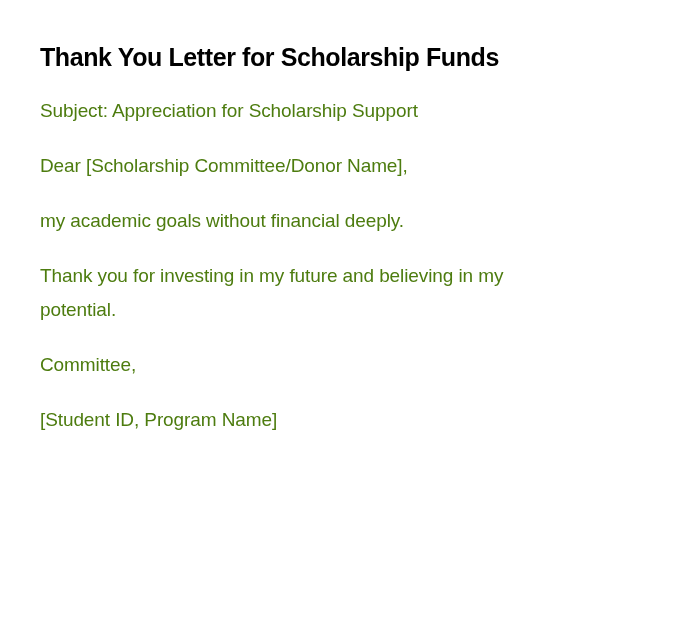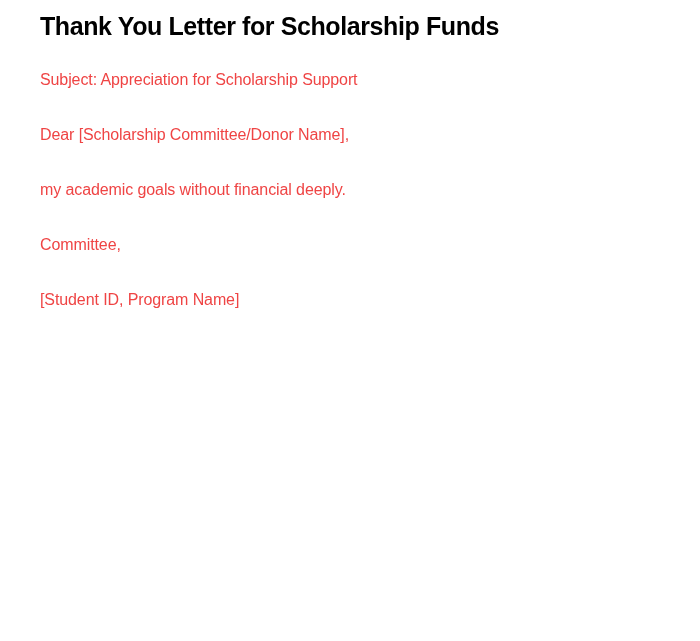--- a/index.html
+++ b/index.html
@@ -7,35 +7,35 @@
     width: 700px;
     height: 641px;
     background: #ffffff;
     font-family: "Liberation Sans", "DejaVu Sans", sans-serif;
     overflow: hidden;
   }
   .page {
     width: 700px;
     height: 641px;
     background: #ffffff;
-    padding: 9px 40px 0 40px;
+    padding: 40px 40px 0 40px;
   }
   .doc-title {
     font-size: 25px;
     line-height: 34px;
     font-weight: 700;
     color: #000000;
     letter-spacing: -0.4px;
     margin: 0 0 20px 0;
   }
   .para {
-    font-size: 16px;
+    font-size: 19px;
     line-height: 34px;
     font-weight: 400;
-    color: #ef4444;
+    color: #4d7c0f;
     letter-spacing: -0.1px;
     margin: 0 0 21px 0;
     max-width: 620px;
   }
   .para .line { display: block; }
 </style>
 </head>
 <body>
 
 <div class="page">
@@ -50,20 +50,24 @@
     <span class="line">Dear [Scholarship Committee/Donor Name],</span>
   </p>
 
   <p class="para">
   </p>
 
   <p class="para">
     <span class="line">my academic goals without financial deeply.</span>
   </p>
 
+  <p class="para">
+    <span class="line">Thank you for investing in my future and believing in my</span>
+    <span class="line">potential.</span>
+  </p>
 
   <p class="para">
     <span class="line">Committee,</span>
   </p>
 
 
   <p class="para">
     <span class="line">[Student ID, Program Name]</span>
   </p>
 

